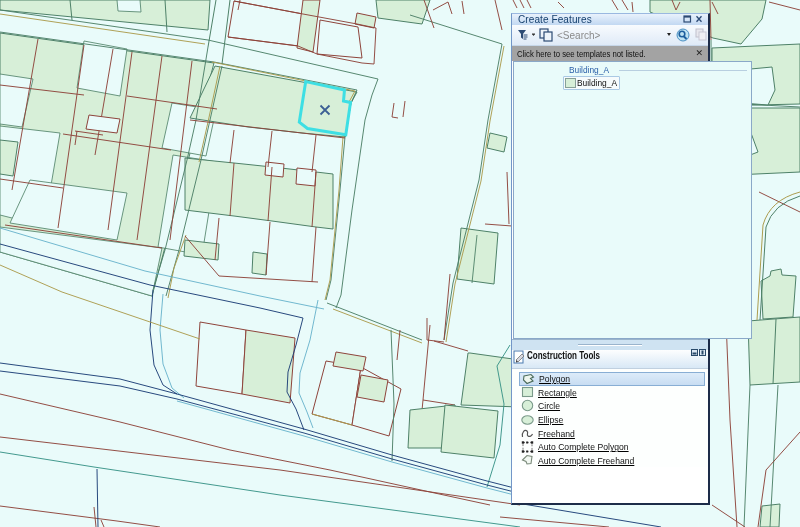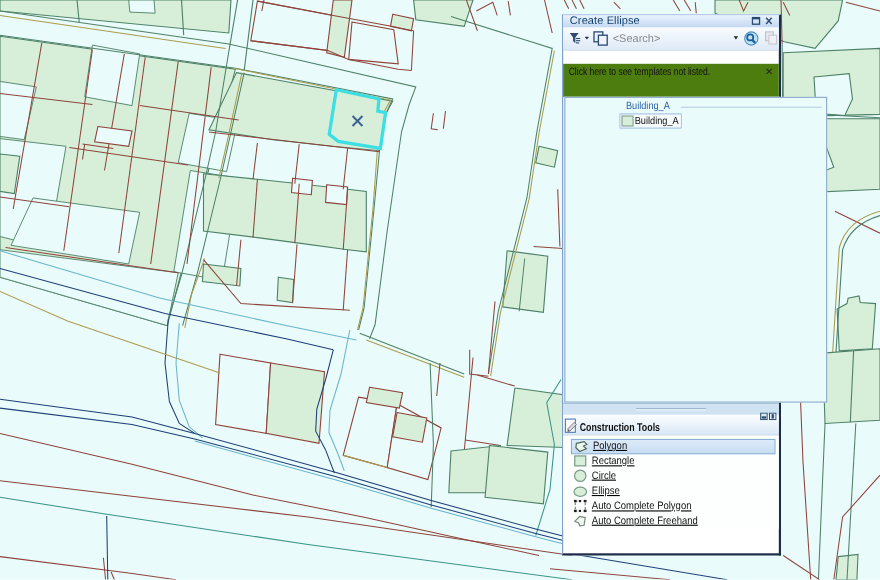--- a/index.html
+++ b/index.html
@@ -2,36 +2,36 @@
 <html><head><meta charset="utf-8"><style>
 html,body{margin:0;padding:0;}
 #stage{position:relative;width:800px;height:527px;overflow:hidden;font-family:"Liberation Sans",sans-serif;background:#e9fbfa;}
 #map{position:absolute;left:0;top:0;}
 #panel{position:absolute;left:511px;top:13px;width:196px;height:489px;background:#fff;
   border-left:1px solid #7396c8;border-top:1px solid #9ab8e0;border-right:2px solid #1d2c49;border-bottom:2px solid #1d2c49;}
 #titlebar{height:11px;background:linear-gradient(#e9f2fc,#c2d8f2);display:flex;align-items:center;padding:0 3px 0 6px;}
 #title{font-size:10px;color:#16406e;flex:1;line-height:11px;letter-spacing:0.1px;}
 .tb-btns{display:flex;align-items:center;}
 #toolbar{height:20px;background:linear-gradient(#f8fbfe,#dfeaf7);border-bottom:1px solid #c6d6e8;}
-#clickrow{height:30px;background:#4d7c0f;font-size:9.8px;color:#111;position:relative;line-height:15px;padding:0 5px;margin-top:12px;}
+#clickrow{height:15px;background:#a3a3a3;font-size:9.8px;color:#111;position:relative;line-height:15px;padding:0 5px;}
 .crtext{display:inline-block;transform:scaleX(0.79);transform-origin:left center;white-space:nowrap;}
 #clickrow span#crx{position:absolute;right:5px;top:0;font-size:9px;color:#222;}
 #template-area{height:276px;background:#e9fbfa;border:1px solid #8aa8c8;margin:0 0 0 1px;width:193px;position:relative;padding-left:44px;}
 #grp{display:flex;align-items:center;padding:2px 4px 0 11px;height:10px;}
 #grp span:first-child{color:#2a5fa8;font-size:9.5px;white-space:nowrap;display:inline-block;transform:scaleX(0.88);transform-origin:left center;}
 .grpline{flex:1;height:1px;background:#b8cfe0;margin-left:5px;margin-top:2px;}
 #item{display:flex;align-items:center;margin:2px 0 0 5px;border:1px solid #aac9e4;background:#f6fbfc;width:54px;height:12px;border-radius:1px;padding-left:1px;}
 .swatch{width:9px;height:8px;background:#d7efd8;border:1px solid #88a098;display:inline-block;flex:none;}
 .ilabel{font-size:9.3px;color:#111;margin-left:1px;white-space:nowrap;display:inline-block;transform:scaleX(0.9);transform-origin:left center;}
 #splitter{height:10px;background:#cfe3f2;position:relative;border-top:1px solid #9ab4cc;}
 .grip{position:absolute;left:66px;top:4px;width:64px;height:1px;background:#9ab4cc;box-shadow:0 1px 0 #fff;}
 .spbtn{position:absolute;top:1.5px;}
 .spbtn:nth-of-type(2){right:10px;}
 .spbtn:nth-of-type(3){right:2px;}
-#ctheader{height:18px;background:linear-gradient(#fdfeff,#d8e8f6);display:flex;align-items:flex-end;padding-left:1px;border-bottom:1px solid #c0d0e0;}
+#ctheader{height:18px;background:linear-gradient(#fdfeff,#d8e8f6);display:flex;align-items:flex-start;padding-left:1px;border-bottom:1px solid #c0d0e0;}
 #ctheader span{font-size:10.3px;font-weight:bold;color:#111;display:inline-block;transform:scaleX(0.78);transform-origin:left center;}
 #tools{background:#fdfffe;padding-top:3px;text-decoration:underline;}
 .trow{height:13.6px;display:flex;align-items:center;padding-left:8px;position:relative;}
 .trow.sel{background:linear-gradient(#dcebf9,#c8ddf2);border:1px solid #88aed4;margin:0 3px 0 7px;padding-left:1px;height:11.6px;}
 .ticon{width:15px;display:inline-flex;align-items:center;justify-content:center;}
 .tlabel{font-size:9.8px;color:#111;margin-left:3px;white-space:nowrap;display:inline-block;transform:scaleX(0.88);transform-origin:left center;}
 </style></head>
 <body>
 <div id="stage">
 <svg id="map" width="800" height="527" viewBox="0 0 800 527">
@@ -181,21 +181,21 @@
 <polyline points="800.0,432.0 766.0,470.0 758.0,527.0" fill="none" stroke="#8e443b" stroke-width="0.95"></polyline>
 <polyline points="712.0,505.0 745.0,527.0" fill="none" stroke="#8e443b" stroke-width="0.95"></polyline>
 <polyline points="710.0,0.0 711.0,40.0" fill="none" stroke="#8e443b" stroke-width="0.95"></polyline>
 <polyline points="711.0,40.0 712.0,180.0" fill="none" stroke="#4e8168" stroke-width="0.95"></polyline>
 <polygon points="305.7,81.6 344.5,90.0 343.5,101.0 350.5,102.5 345.8,134.8 307.5,128.5 299.3,122.1" fill="#d7efd8" stroke="#3ddfe4" stroke-width="3" stroke-linejoin="miter"></polygon>
 <path d="M320.5,105.5 L329.5,114.5 M329.5,105.5 L320.5,114.5" stroke="#3c5f94" stroke-width="1.8" fill="none"></path>
 </svg>
 
 <div id="panel">
   <div id="titlebar">
-        <span id="title">Create Ellipse</span>
+        <span id="title">Create Features</span>
     <span class="tb-btns">
       <svg width="22" height="11" viewBox="0 0 22 11">
         <rect x="1" y="2" width="6.5" height="6" fill="none" stroke="#2c4a74" stroke-width="1.2"></rect>
         <rect x="1" y="2" width="6.5" height="1.6" fill="#2c4a74"></rect>
         <path d="M13.5,2.2 L18.5,7.8 M18.5,2.2 L13.5,7.8" stroke="#2c4a74" stroke-width="1.3"></path>
       </svg>
     </span>
   </div>
   <div id="toolbar">
     <svg width="196" height="20" viewBox="0 0 196 20">
@@ -275,20 +275,28 @@
           <span class="ticon">
       <svg width="13" height="12" viewBox="0 0 13 12">
               <ellipse cx="6.5" cy="6" rx="5.7" ry="4.2" fill="#d7efd8" stroke="#7a9a8a" stroke-width="1.1"></ellipse>
             </svg>
       </span>
           <span class="tlabel">Ellipse</span>
         </div>
     <div class="trow">
           <span class="ticon">
       <svg width="13" height="12" viewBox="0 0 13 12">
+              <path d="M1.5,10 C0.5,5 4,2 6,4 C8,6 5,7.5 7,9 C9,10.5 11,8 11.5,7" fill="none" stroke="#555" stroke-width="1.2"></path>
+            </svg>
+      </span>
+          <span class="tlabel">Freehand</span>
+        </div>
+    <div class="trow">
+          <span class="ticon">
+      <svg width="13" height="12" viewBox="0 0 13 12">
               <rect x="2" y="1.5" width="9" height="9" fill="none" stroke="#777" stroke-width="1" stroke-dasharray="2,1.6"></rect>
               <rect x="0.8" y="0.3" width="2.4" height="2.4" fill="#222"></rect>
               <rect x="9.8" y="0.3" width="2.4" height="2.4" fill="#222"></rect>
               <rect x="0.8" y="9.3" width="2.4" height="2.4" fill="#222"></rect>
               <rect x="9.8" y="9.3" width="2.4" height="2.4" fill="#222"></rect>
               <rect x="5.2" y="0.5" width="2" height="2" fill="#222"></rect>
               <rect x="5.2" y="9.5" width="2" height="2" fill="#222"></rect>
             </svg>
       </span>
           <span class="tlabel">Auto Complete Polygon</span>

